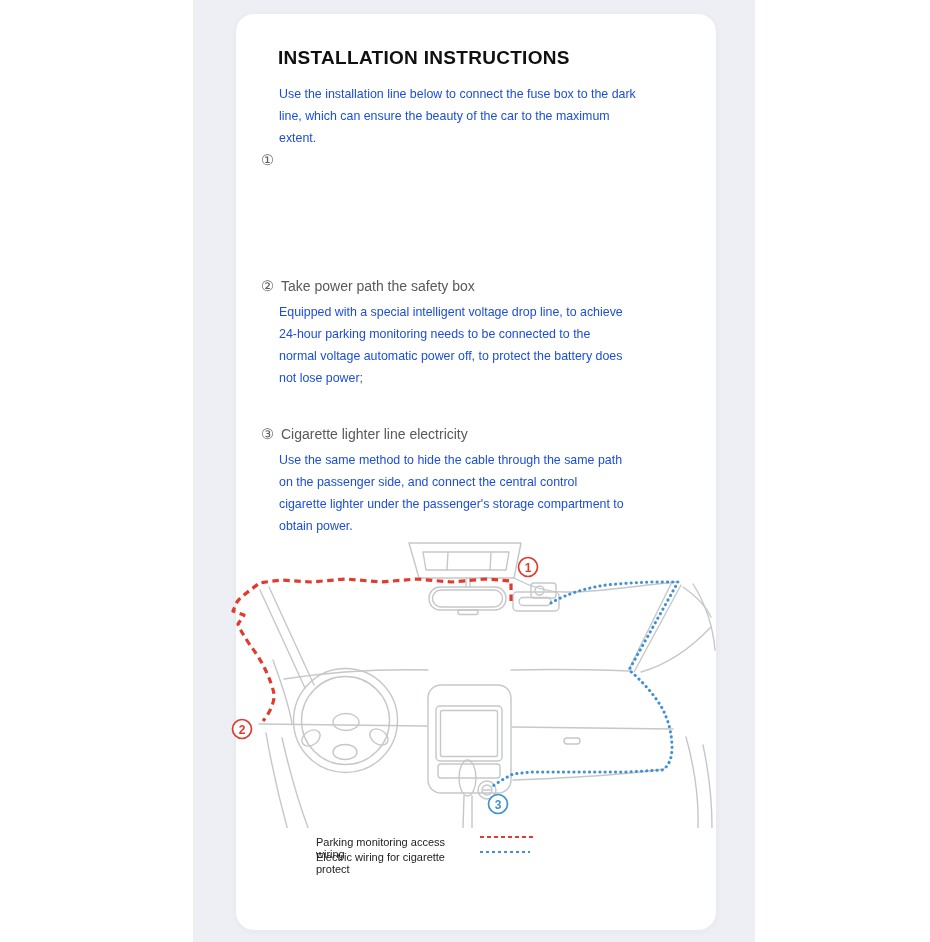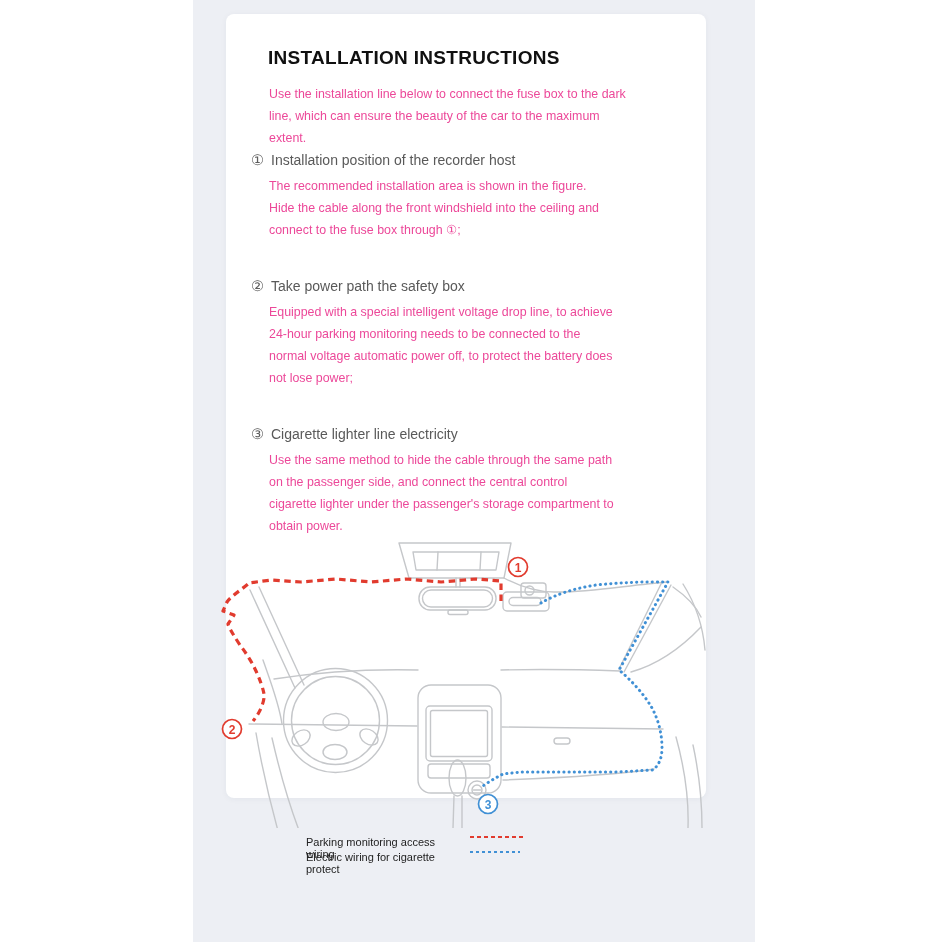--- a/index.html
+++ b/index.html
@@ -6,31 +6,31 @@
   body {
     width:930px; height:942px; position:relative; overflow:hidden;
     background:#ffffff;
     font-family:"Liberation Sans", sans-serif;
   }
   .band {
     position:absolute; left:193px; top:0; width:562px; height:942px;
     background:#edeff4;
   }
   .card {
-    position:absolute; left:226px; top:14px; width:480px; height:784px;
-    background:#ffffff; border-radius:8px;
+    position:absolute; left:236px; top:14px; width:480px; height:916px;
+    background:#ffffff; border-radius:18px;
     box-shadow:0 1px 6px rgba(40,50,80,0.05);
   }
   .title {
     position:absolute; left:42px; top:33px; margin:0;
     font-size:19px; font-weight:bold; letter-spacing:0.3px; color:#101010;
   }
   .body {
     position:absolute; left:43px; margin:0; width:430px;
-    font-size:12.4px; line-height:22px; color:#ec4899;
+    font-size:12.4px; line-height:22px; color:#1d4ed8;
     white-space:pre-line;
   }
   .sec-header {
     position:absolute; left:25px; width:440px;
     font-size:14px; color:#595959; display:flex; align-items:baseline;
   }
   .sec-header .marker { font-size:14.5px; margin-right:7px; color:#5d5d5d; }
   .diagram { position:absolute; left:-10px; top:524px; width:490px; height:290px; }
   .wire { fill:none; stroke-linejoin:round; }
   .wire-red  { stroke:#e13b2e; stroke-width:3.2; stroke-dasharray:6.5 4.5; }
@@ -58,25 +58,21 @@
 <div class="card">
 
   <h1 class="title">INSTALLATION INSTRUCTIONS</h1>
 
   <p class="body" style="top:69px">Use the installation line below to connect the fuse box to the dark
 line, which can ensure the beauty of the car to the maximum
 extent.</p>
 
   <div class="sec-header" style="top:138px">
     <span class="marker">①</span>
-    <span>Installation position of the recorder host</span>
   </div>
-  <p class="body" style="top:161px">The recommended installation area is shown in the figure.
-Hide the cable along the front windshield into the ceiling and
-connect to the fuse box through  ①;</p>
 
   <div class="sec-header" style="top:264px">
     <span class="marker">②</span>
     <span>Take power path the safety box</span>
   </div>
   <p class="body" style="top:287px">Equipped with a special intelligent voltage drop line, to achieve
 24-hour parking monitoring needs to be connected to the
 normal voltage automatic power off, to protect the battery does
 not lose power;</p>
 

